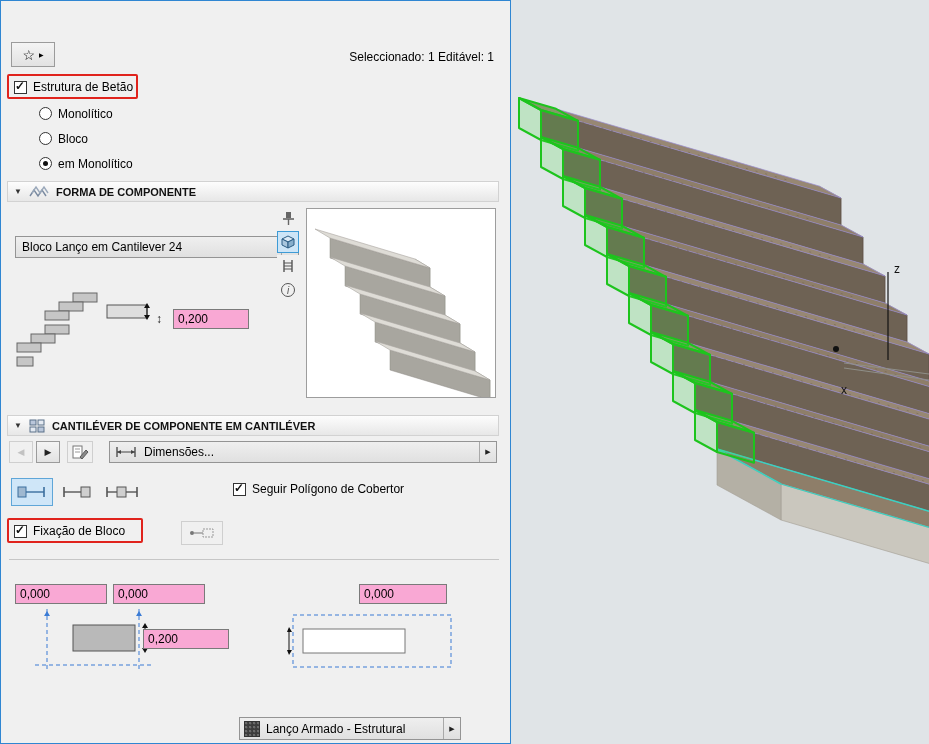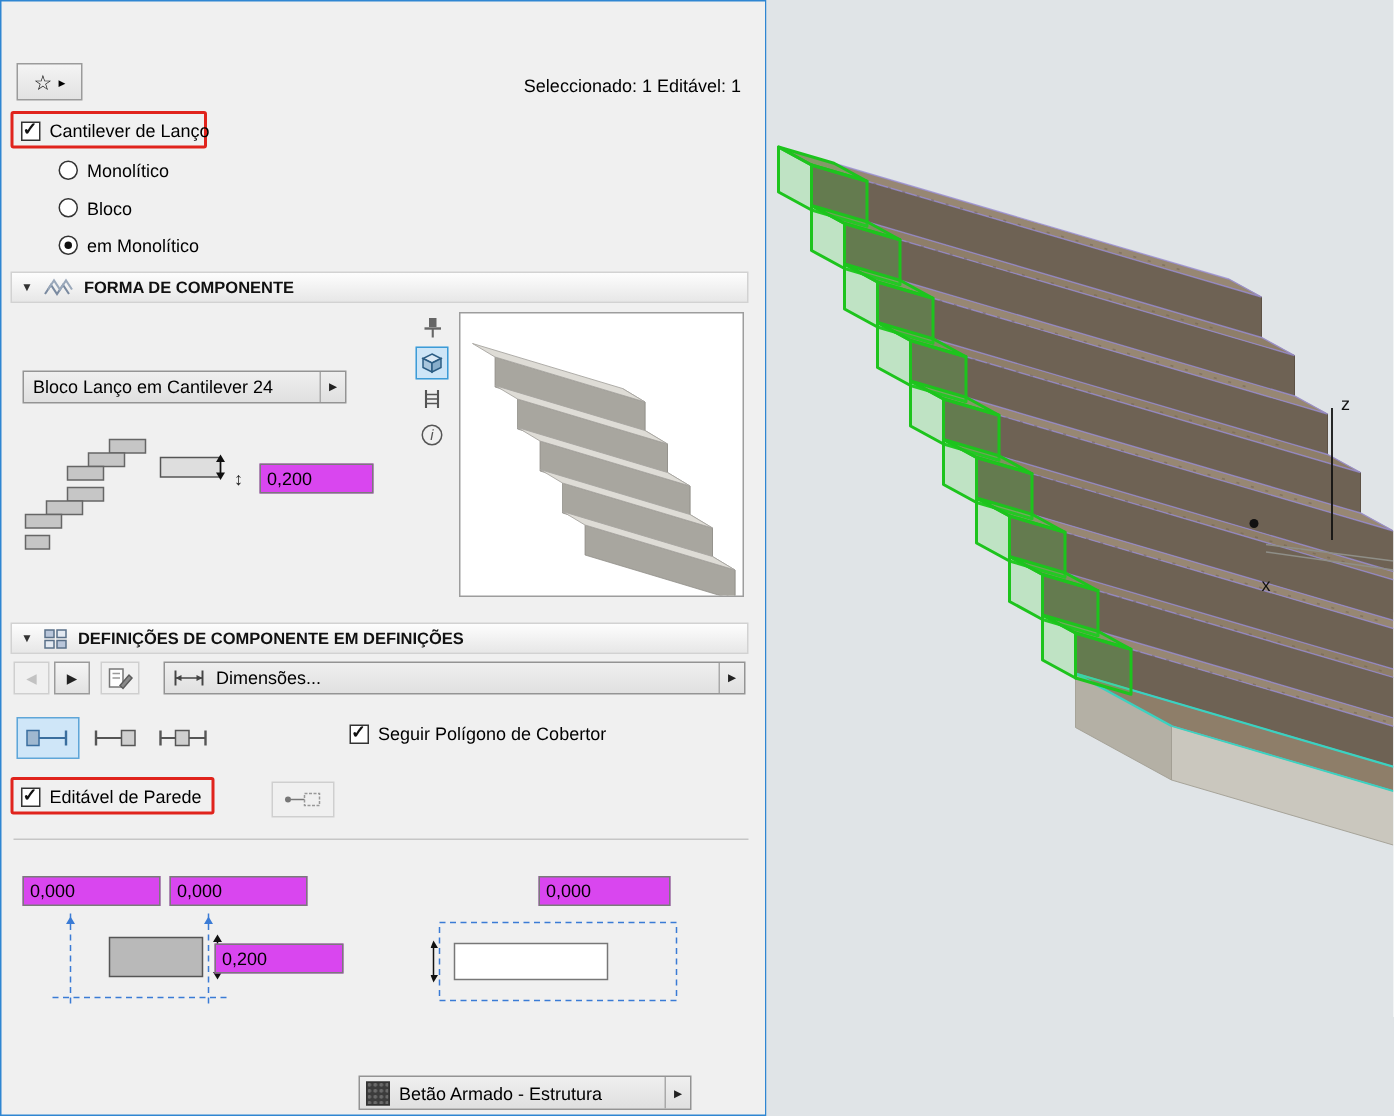--- a/index.html
+++ b/index.html
@@ -10,21 +10,21 @@
   
   #dialog{position:absolute;left:0;top:0;width:511px;height:744px;background:#f0f0f0;border:1px solid #2f86d2}
   #titlebar{position:absolute;left:0;top:0;width:100%;height:30px;background:#fff;display:flex;align-items:center}
   #titlebar .ttl{margin-left:8px;font-size:12px}
   .cap-btn{width:34px;height:28px;display:flex;align-items:center;justify-content:center;font-size:13px;cursor:default}
   .cap-btn.close{font-size:14px}
   #cap-zone{margin-left:auto;display:flex}
 
   .btn{background:linear-gradient(#f4f4f4,#e2e2e2);border:1px solid #9b9b9b;display:inline-flex;align-items:center;justify-content:center;cursor:default}
   .flatbtn{background:transparent;border:1px solid transparent;display:inline-flex;align-items:center;justify-content:center}
-  .input{position:absolute;background:#d946ef;border:1px solid #7a7a7a;font-family:"Liberation Sans",sans-serif;font-size:12px;padding:1px 4px;height:20px}
+  .input{position:absolute;background:#f9a8d4;border:1px solid #7a7a7a;font-family:"Liberation Sans",sans-serif;font-size:12px;padding:1px 4px;height:20px}
 
   .chk{position:absolute;display:flex;align-items:center;gap:6px}
   .chk .box{width:13px;height:13px;background:#fff;border:1px solid #333;position:relative;flex:0 0 auto}
   .chk .box .mark{position:absolute;left:0px;top:-3px;font-size:12px;font-weight:bold;color:#111}
   .radio{position:absolute;display:flex;gap:6px}
   .radio .circ{width:13px;height:13px;border:1px solid #333;border-radius:50%;background:#fff;position:relative;flex:0 0 auto}
   .radio .circ .dot{position:absolute;left:3px;top:3px;width:5px;height:5px;border-radius:50%;background:#111}
 
   .sechdr{position:absolute;left:6px;width:492px;height:21px;background:linear-gradient(#fdfdfd,#e7e7e7);border:1px solid #d2d2d2;display:flex;align-items:center;gap:7px;padding:0 6px;font-weight:bold;font-size:11px;color:#111}
   .tri{font-size:8px;color:#333}
@@ -64,21 +64,21 @@
       <span style="font-size:14px">☆</span>
       <span style="font-size:6px">▶</span>
     </div>
     <div style="position:absolute;right:16px;top:49px">Seleccionado: 1 Editável: 1</div>
 
     <div class="annot" style="left:6px;top:73px;width:131px;height:25px"></div>
     <div class="chk" style="left:13px;top:79px">
       <span class="box">
           <span class="mark">✓</span>
         </span>
-      <span>Cantilever de Lanço</span>
+      <span>Estrutura de Betão</span>
     </div>
 
     <div class="radio" style="left:38px;top:106px">
       <span class="circ"></span>
       <span>Monolítico</span>
     </div>
     <div class="radio" style="left:38px;top:131px">
       <span class="circ"></span>
       <span>Bloco</span>
     </div>
@@ -91,21 +91,21 @@
 
     <div class="sechdr" style="top:180px">
       <span class="tri">▼</span>
       <svg width="20" height="14">
         <polyline points="1,11 5,5 9,11 13,5 17,11" fill="none" stroke="#7a8aa0" stroke-width="1.4"></polyline>
         <polyline points="3,8 7,2 11,8 15,2 19,8" fill="none" stroke="#9aa8ba" stroke-width="1.4"></polyline>
       </svg>
       <span>FORMA DE COMPONENTE</span>
     </div>
 
-    <div class="drop" style="left:14px;top:246px;width:216px">
+    <div class="drop" style="left:14px;top:235px;width:284px">
       <span class="lbl">Bloco Lanço em Cantilever 24</span>
       <span class="arr">▶</span>
     </div>
 
     <svg style="position:absolute;left:14px;top:290px" width="152" height="80">
       <g fill="#c6c6c6" stroke="#666" stroke-width="1">
         <rect x="58" y="2" width="24" height="9"></rect>
           <rect x="44" y="11" width="24" height="9"></rect>
           <rect x="30" y="20" width="24" height="9"></rect>
       </g>
@@ -172,21 +172,21 @@
     </div>
 
     <div class="sechdr" style="top:414px">
       <span class="tri">▼</span>
       <svg width="16" height="14">
         <rect x="1" y="1" width="6" height="5" fill="#b9c6da" stroke="#5a7089"></rect>
         <rect x="9" y="1" width="6" height="5" fill="#e3e9f1" stroke="#5a7089"></rect>
         <rect x="1" y="8" width="6" height="5" fill="#e3e9f1" stroke="#5a7089"></rect>
         <rect x="9" y="8" width="6" height="5" fill="#b9c6da" stroke="#5a7089"></rect>
       </svg>
-      <span>DEFINIÇÕES DE COMPONENTE EM DEFINIÇÕES</span>
+      <span>CANTILÉVER DE COMPONENTE EM CANTILÉVER</span>
     </div>
 
     <div class="flatbtn" style="position:absolute;left:8px;top:440px;width:24px;height:22px;border-color:#cfcfcf;color:#c2c2c2;font-size:9px">◀</div>
     <div class="btn" style="position:absolute;left:35px;top:440px;width:24px;height:22px;font-size:9px;color:#222">▶</div>
     <div class="flatbtn" style="position:absolute;left:66px;top:440px;width:26px;height:22px;border-color:#cfcfcf">
       <svg width="18" height="16">
         <rect x="2" y="2" width="9" height="12" fill="#fff" stroke="#777"></rect>
         <line x1="4" y1="5" x2="9" y2="5" stroke="#999"></line>
         <line x1="4" y1="8" x2="9" y2="8" stroke="#999"></line>
         <polygon points="9,13 15,6 17,8 11,15" fill="#8a8a8a" stroke="#5c5c5c"></polygon>
@@ -232,21 +232,21 @@
           <span class="mark">✓</span>
         </span>
       <span>Seguir Polígono de Cobertor</span>
     </div>
 
     <div class="annot" style="left:6px;top:517px;width:136px;height:25px"></div>
     <div class="chk" style="left:13px;top:523px">
       <span class="box">
           <span class="mark">✓</span>
         </span>
-      <span>Editável de Parede</span>
+      <span>Fixação de Bloco</span>
     </div>
     <div class="flatbtn" style="position:absolute;left:180px;top:520px;width:42px;height:24px;border-color:#cfcfcf">
       <svg width="30" height="16">
         <circle cx="5" cy="8" r="2" fill="#777"></circle>
         <line x1="7" y1="8" x2="16" y2="8" stroke="#777"></line>
         <rect x="16" y="4" width="10" height="8" fill="none" stroke="#999" stroke-dasharray="2,1"></rect>
       </svg>
     </div>
 
     <div class="divline" style="top:558px"></div>
@@ -271,21 +271,21 @@
     <svg style="position:absolute;left:286px;top:604px" width="172" height="72">
       <rect x="6" y="10" width="158" height="52" fill="none" stroke="#3a7bd5" stroke-dasharray="4,3"></rect>
       <rect x="16" y="24" width="102" height="24" fill="#fff" stroke="#777"></rect>
       <line x1="2" y1="24" x2="2" y2="48" stroke="#111"></line>
       <polygon points="2,22 0,27 5,27" fill="#111"></polygon>
       <polygon points="2,50 0,45 5,45" fill="#111"></polygon>
     </svg>
 
     <div class="drop" style="left:238px;top:716px;width:222px;height:23px">
       <span style="width:16px;height:16px;margin-left:4px;flex:0 0 auto;border:1px solid #333;background:radial-gradient(circle at 30% 30%, #6a6a6a 1px, transparent 1.5px) 0 0/4px 4px, #3c3c3c"></span>
-      <span class="lbl">Betão Armado - Estrutura</span>
+      <span class="lbl">Lanço Armado - Estrutural</span>
       <span class="arr">▶</span>
     </div>
   </div>
 
   <div id="viewport">
     <svg id="vp-stairs" width="418" height="744">
         <polygon points="308,186 330,198 330,225 308,213" fill="#c1bdb2" stroke="#97928a" stroke-width="0.6"></polygon>
         <polygon points="30,110 330,198 330,225 30,137" fill="#6e6254" stroke="#584c3f" stroke-width="0.6"></polygon>
         <polygon points="8,98 308,186 330,198 30,110" fill="#978773" stroke="#9a8ed4" stroke-width="0.9" stroke-opacity="0.8"></polygon>
         <line x1="52" y1="117" x2="280" y2="181" stroke="#6e5f4d" stroke-width="1" stroke-dasharray="2,8" stroke-opacity="0.5"></line>

